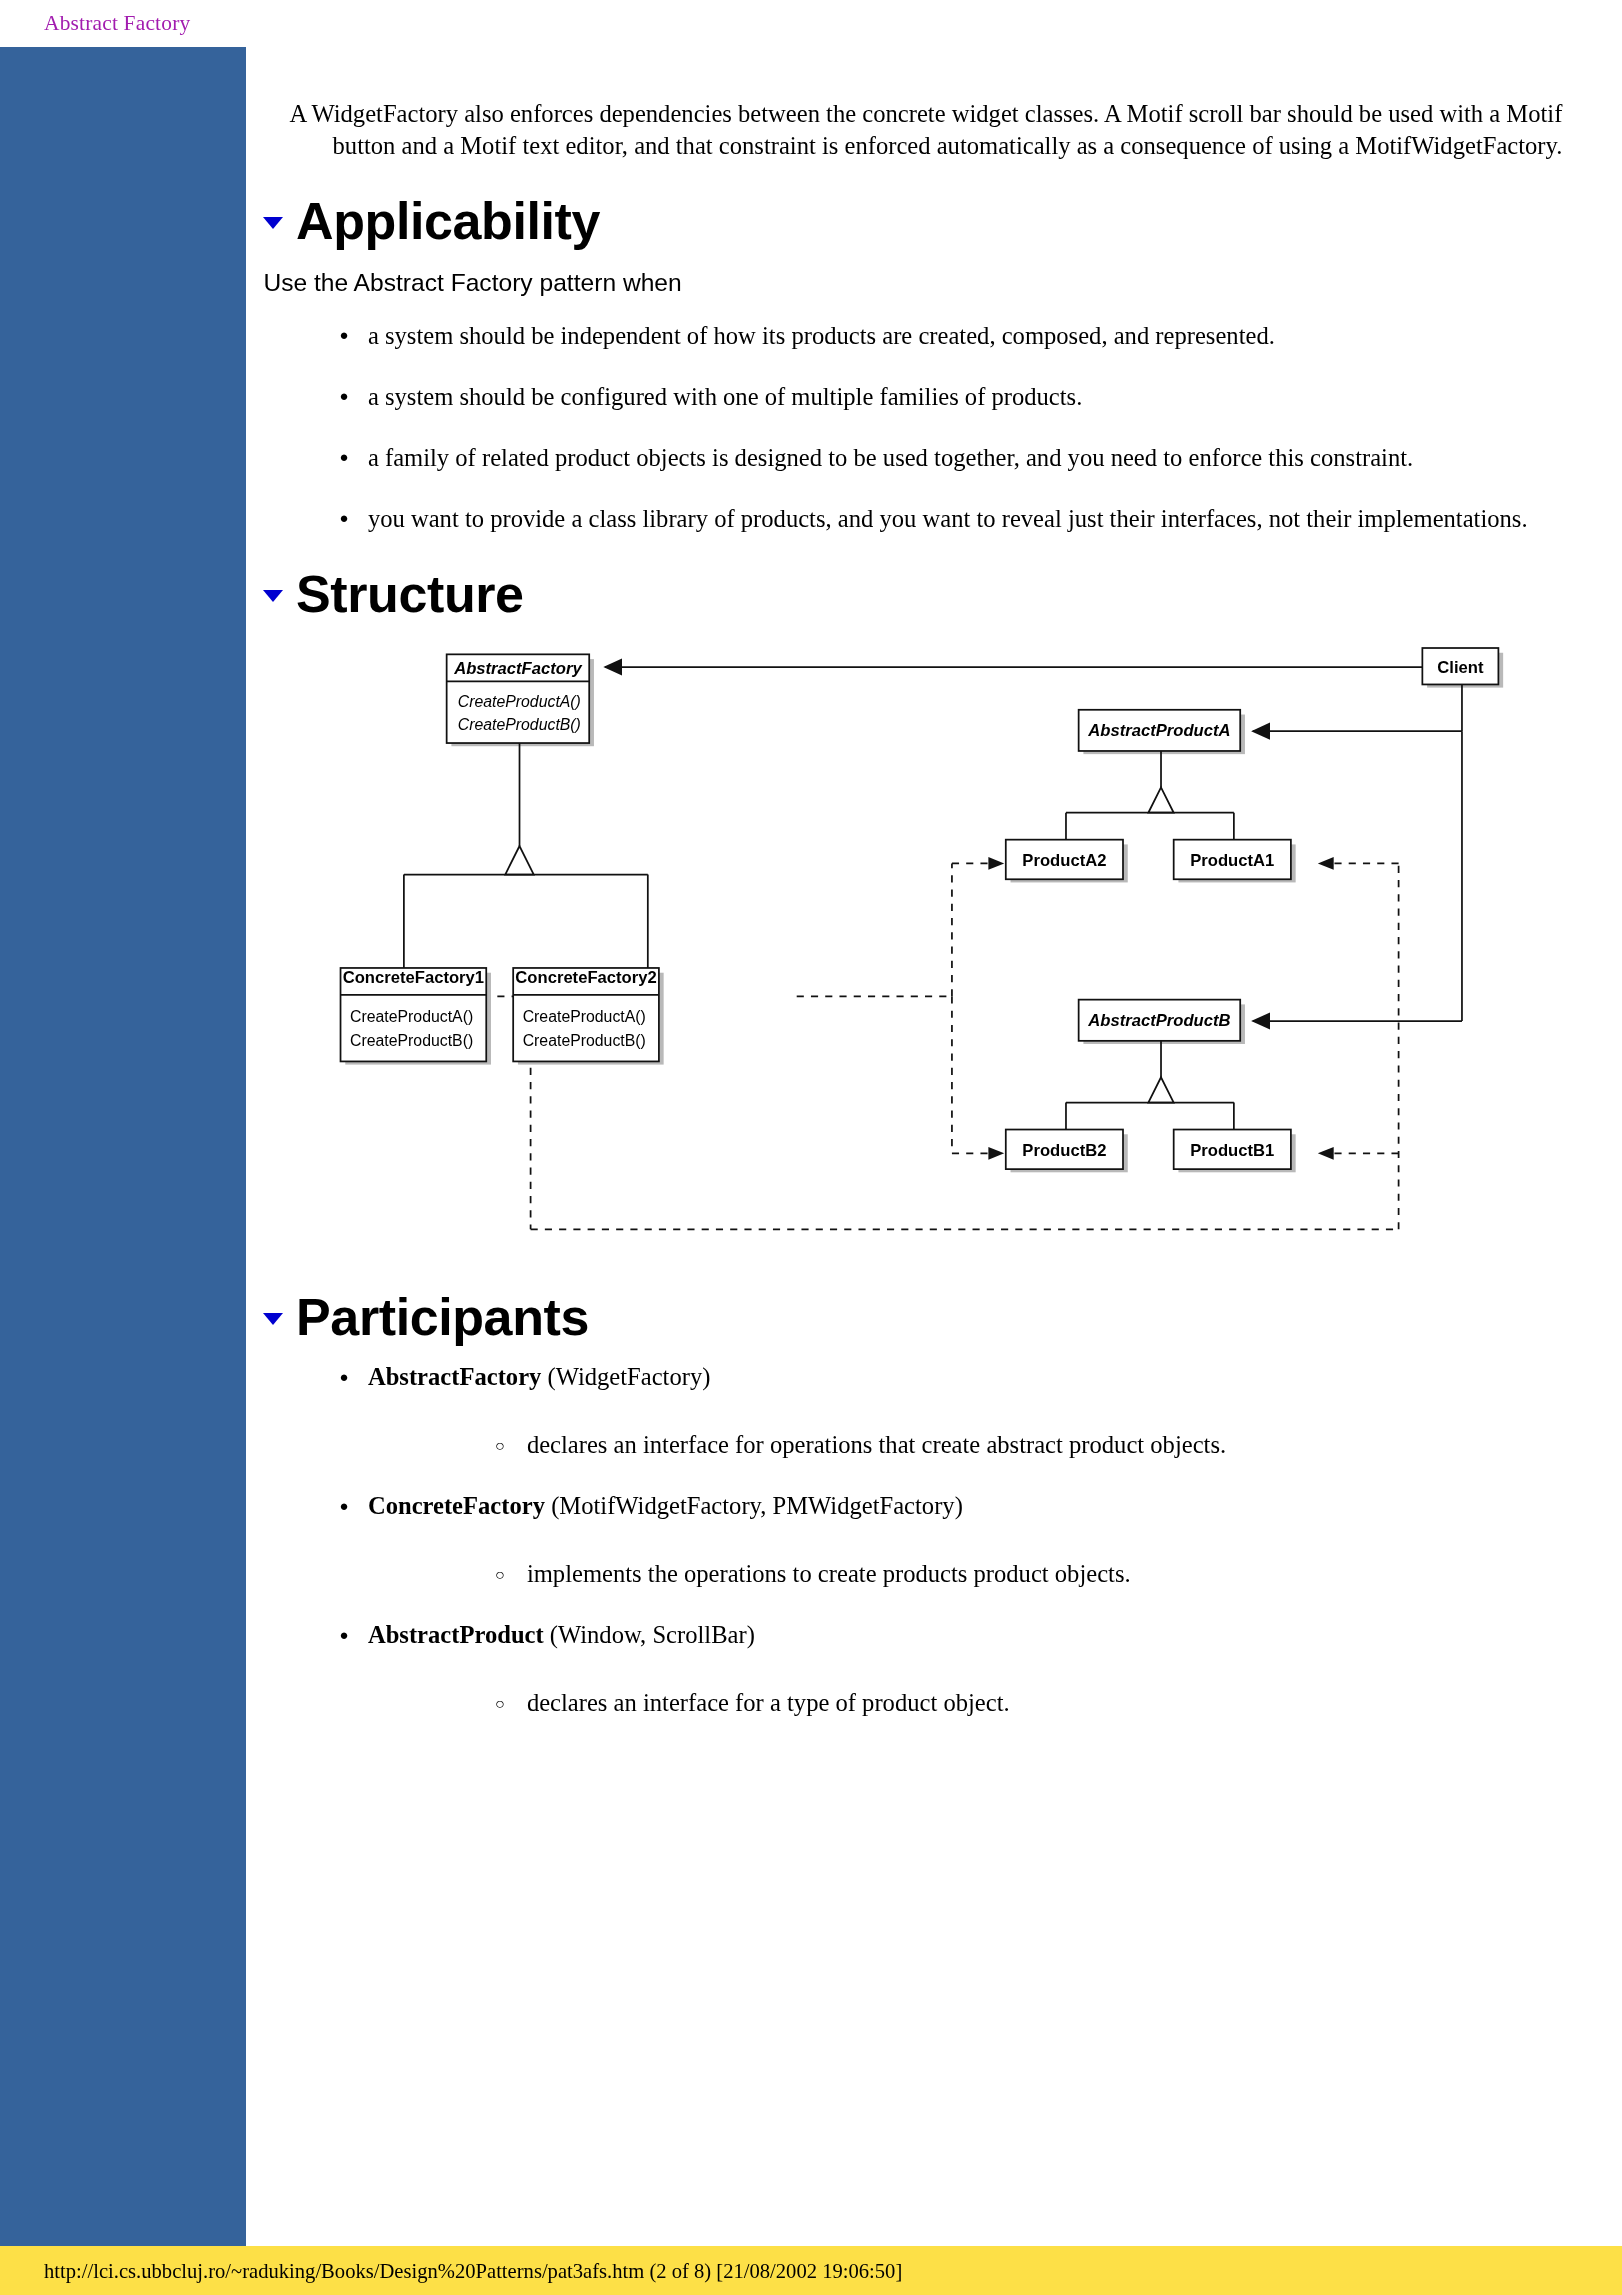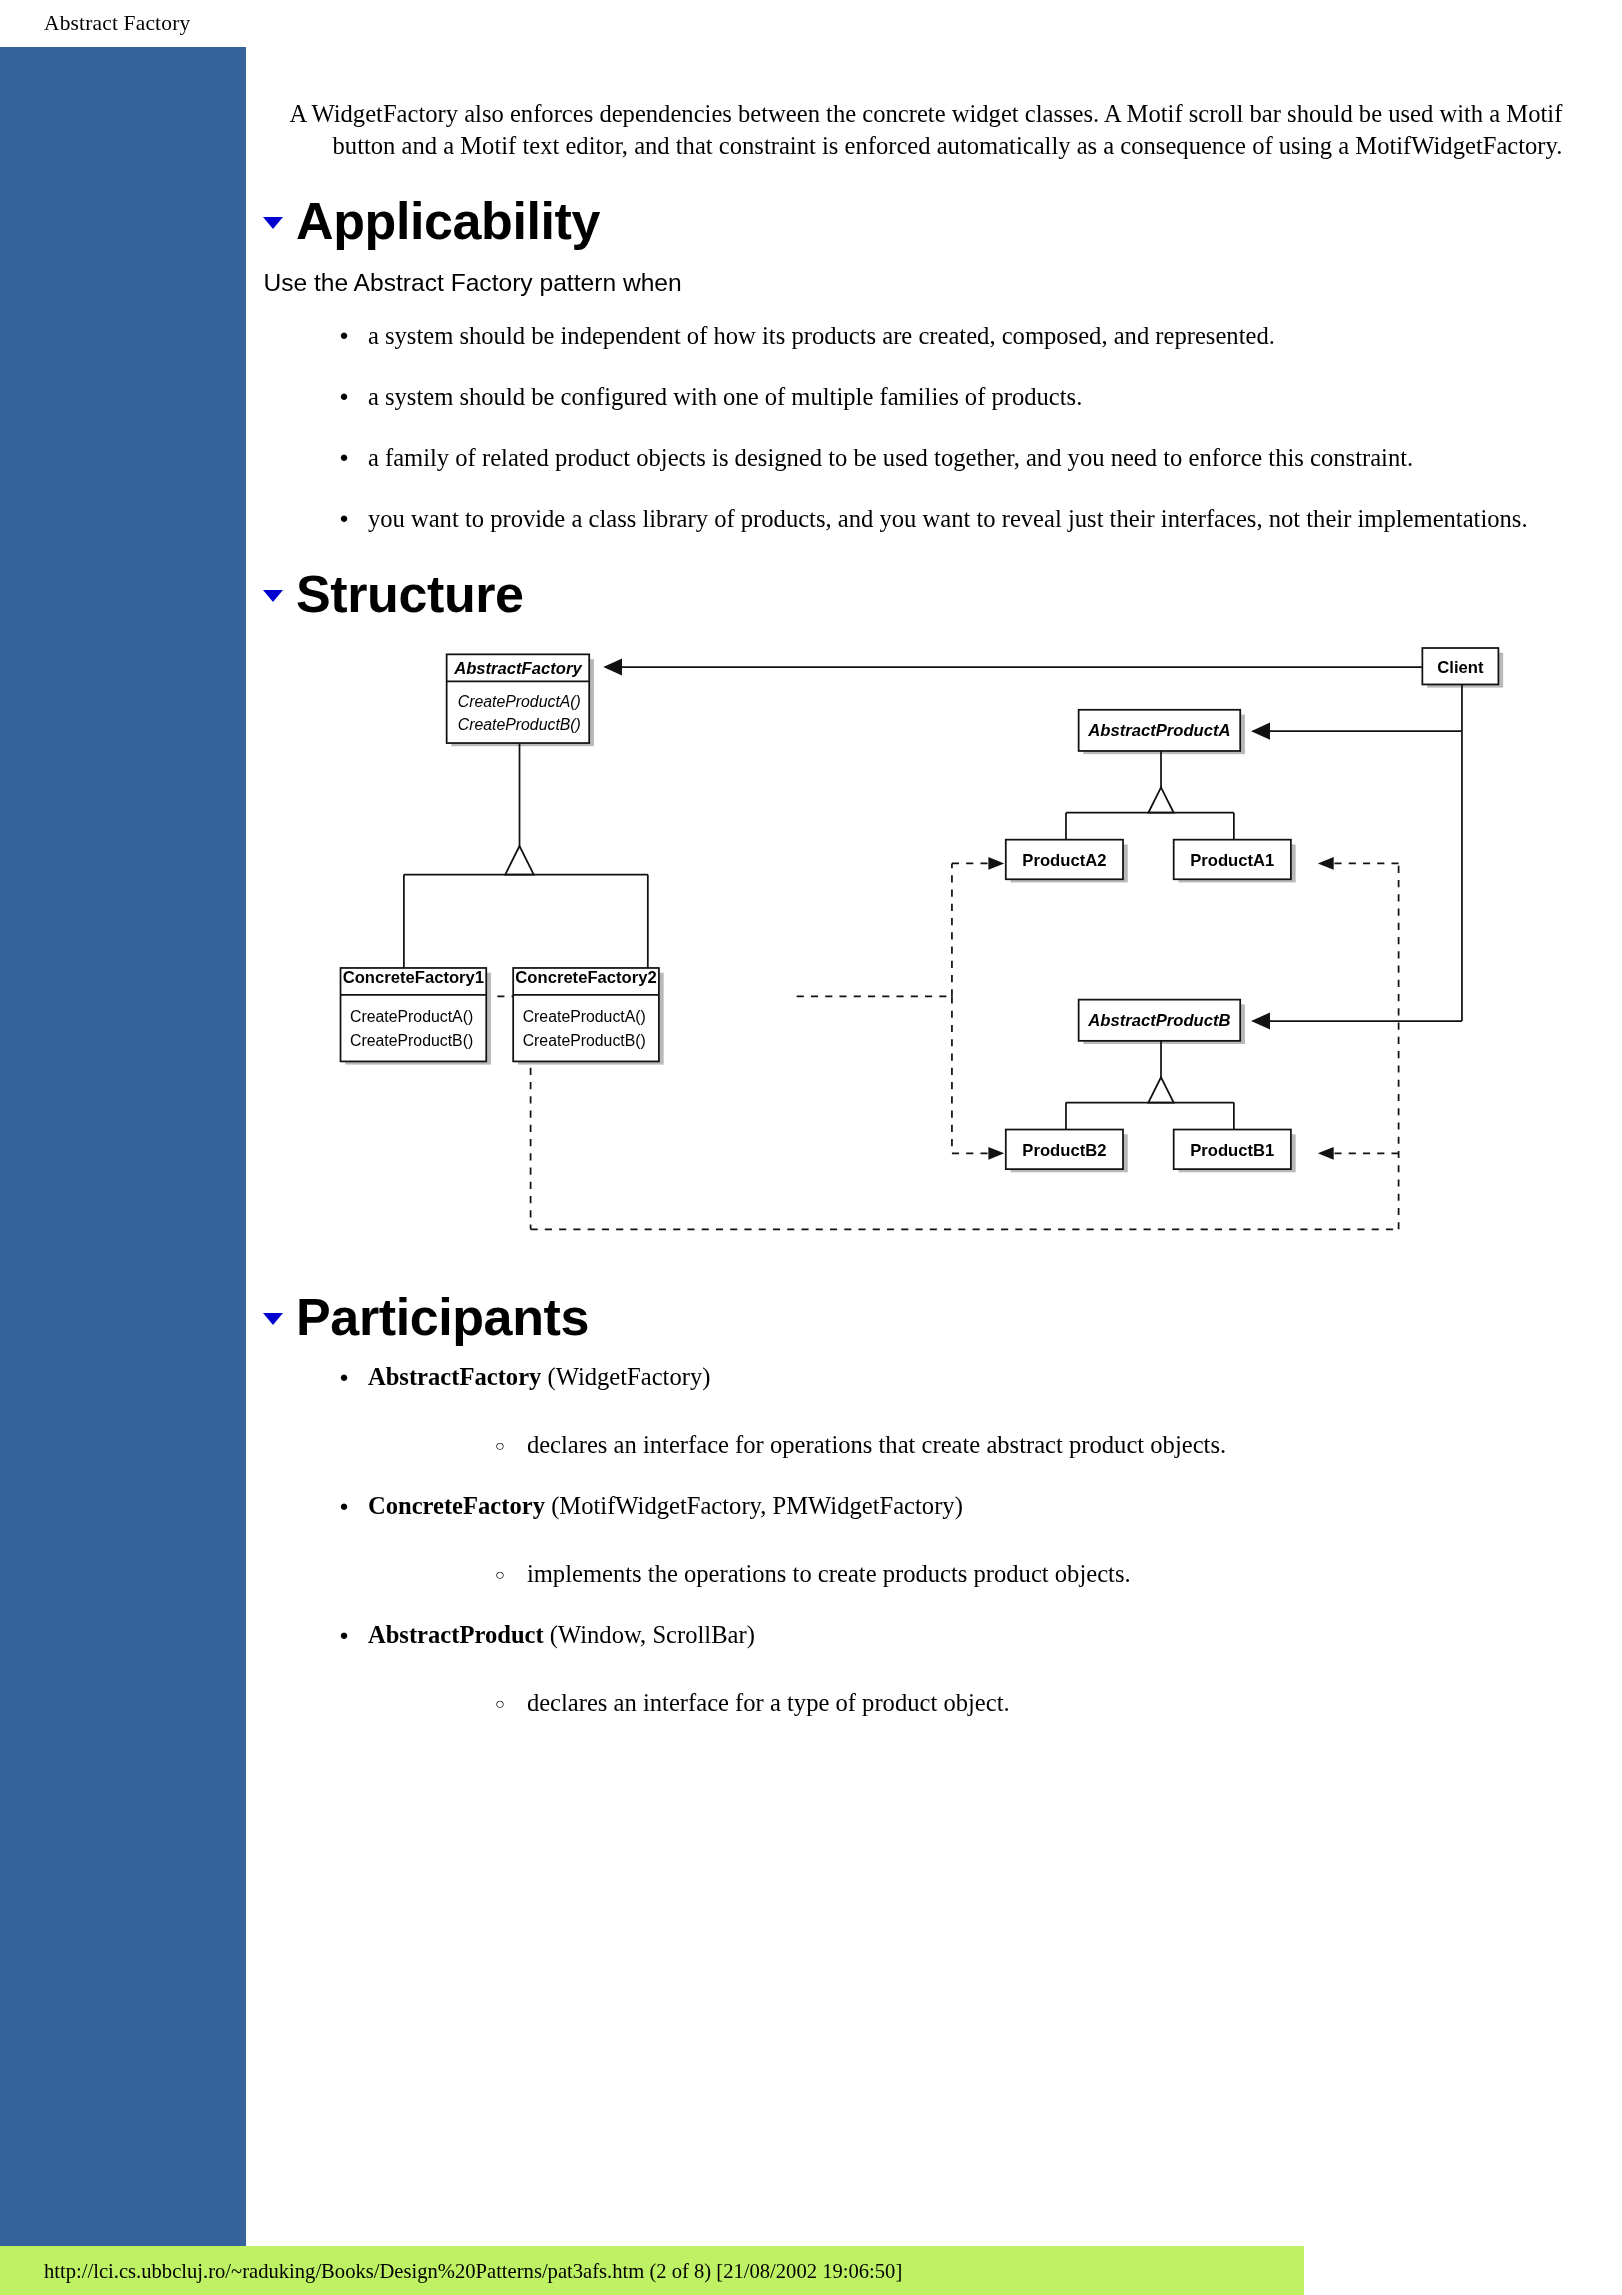--- a/index.html
+++ b/index.html
@@ -24,21 +24,21 @@
     top: 0px;
     width: 1622px;
     height: 48px;
     box-sizing: border-box;
     padding: 11px 0 0 44px;
   }
   .page-header-title {
     font-family: "Liberation Serif", serif;
     font-size: 21.4px;
     line-height: 24px;
-    color: #000000;
+    color: #a21caf;
     letter-spacing: 0.2px;
   }
 
   
   .side-rail {
     position: absolute;
     left: 0px;
     top: 47px;
     width: 246px;
     height: 2199px;
@@ -154,23 +154,23 @@
     height: 626px;
     margin: 14.3px 0 0 11px;
   }
   .uml-svg { display: block; }
 
   
   .page-footer {
     position: absolute;
     left: 0px;
     top: 2246px;
-    width: 1304px;
+    width: 1622px;
     height: 50px;
-    background: #bef264;
+    background: #fde047;
     box-sizing: border-box;
     padding: 12.7px 0 0 44px;
   }
   .footer-url {
     font-family: "Liberation Serif", serif;
     font-size: 20.6px;
     line-height: 24px;
     color: #000000;
   }
 </style>

